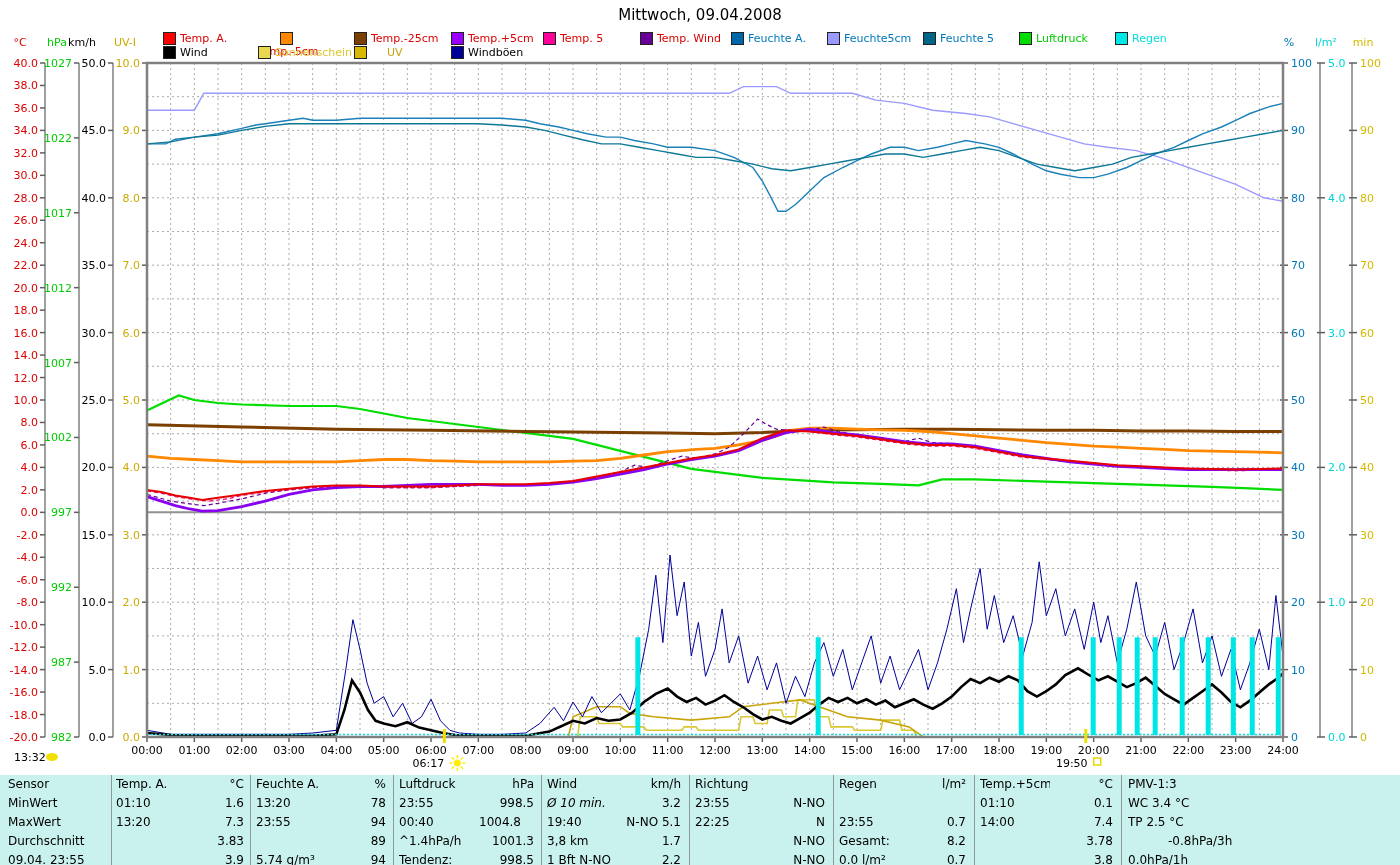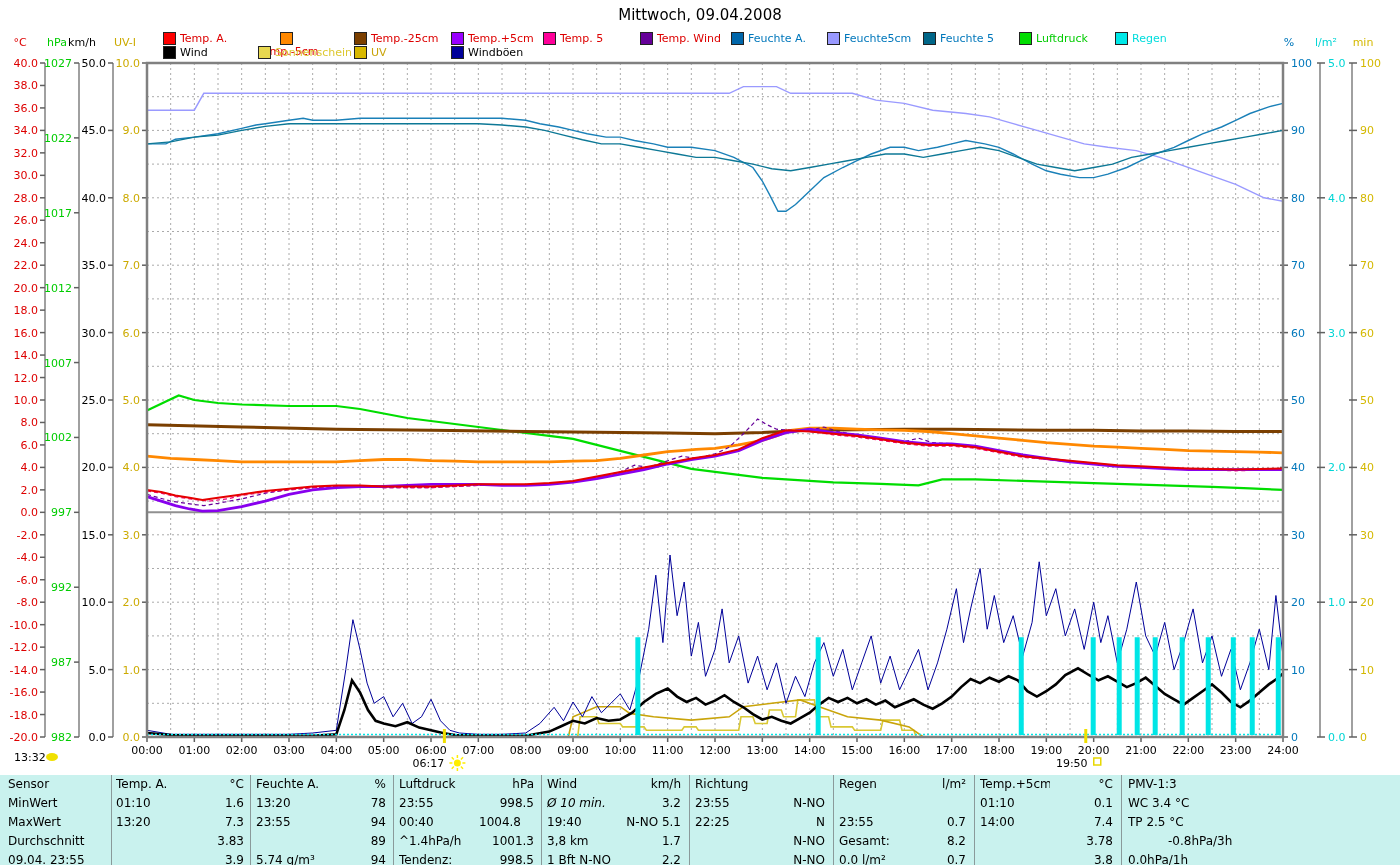--- a/index.html
+++ b/index.html
@@ -70,21 +70,21 @@
       <span style="color: rgb(0, 221, 221);">Regen</span>
     </div>
     <div class="legend-item" style="left: 163px; top: 46px;">
       <span class="legend-swatch" style="background: rgb(0, 0, 0);"></span>
       <span style="color: rgb(0, 0, 0);">Wind</span>
     </div>
     <div class="legend-item" style="left: 258px; top: 46px;">
       <span class="legend-swatch" style="background: rgb(232, 216, 80);"></span>
       <span style="color: rgb(221, 200, 48);">Sonnenschein</span>
     </div>
-    <div class="legend-item" style="left: 354px; top: 46px;">
+    <div class="legend-item" style="left: 354px; top: 46px; gap: 16px;">
       <span class="legend-swatch" style="background: rgb(216, 184, 0);"></span>
       <span style="color: rgb(201, 164, 10);">UV</span>
     </div>
     <div class="legend-item" style="left: 451px; top: 46px;">
       <span class="legend-swatch" style="background: rgb(0, 0, 153);"></span>
       <span style="color: rgb(0, 0, 0);">Windböen</span>
     </div>
   </div>
 <svg id="chart-svg" width="1400" height="775">
     <g>

